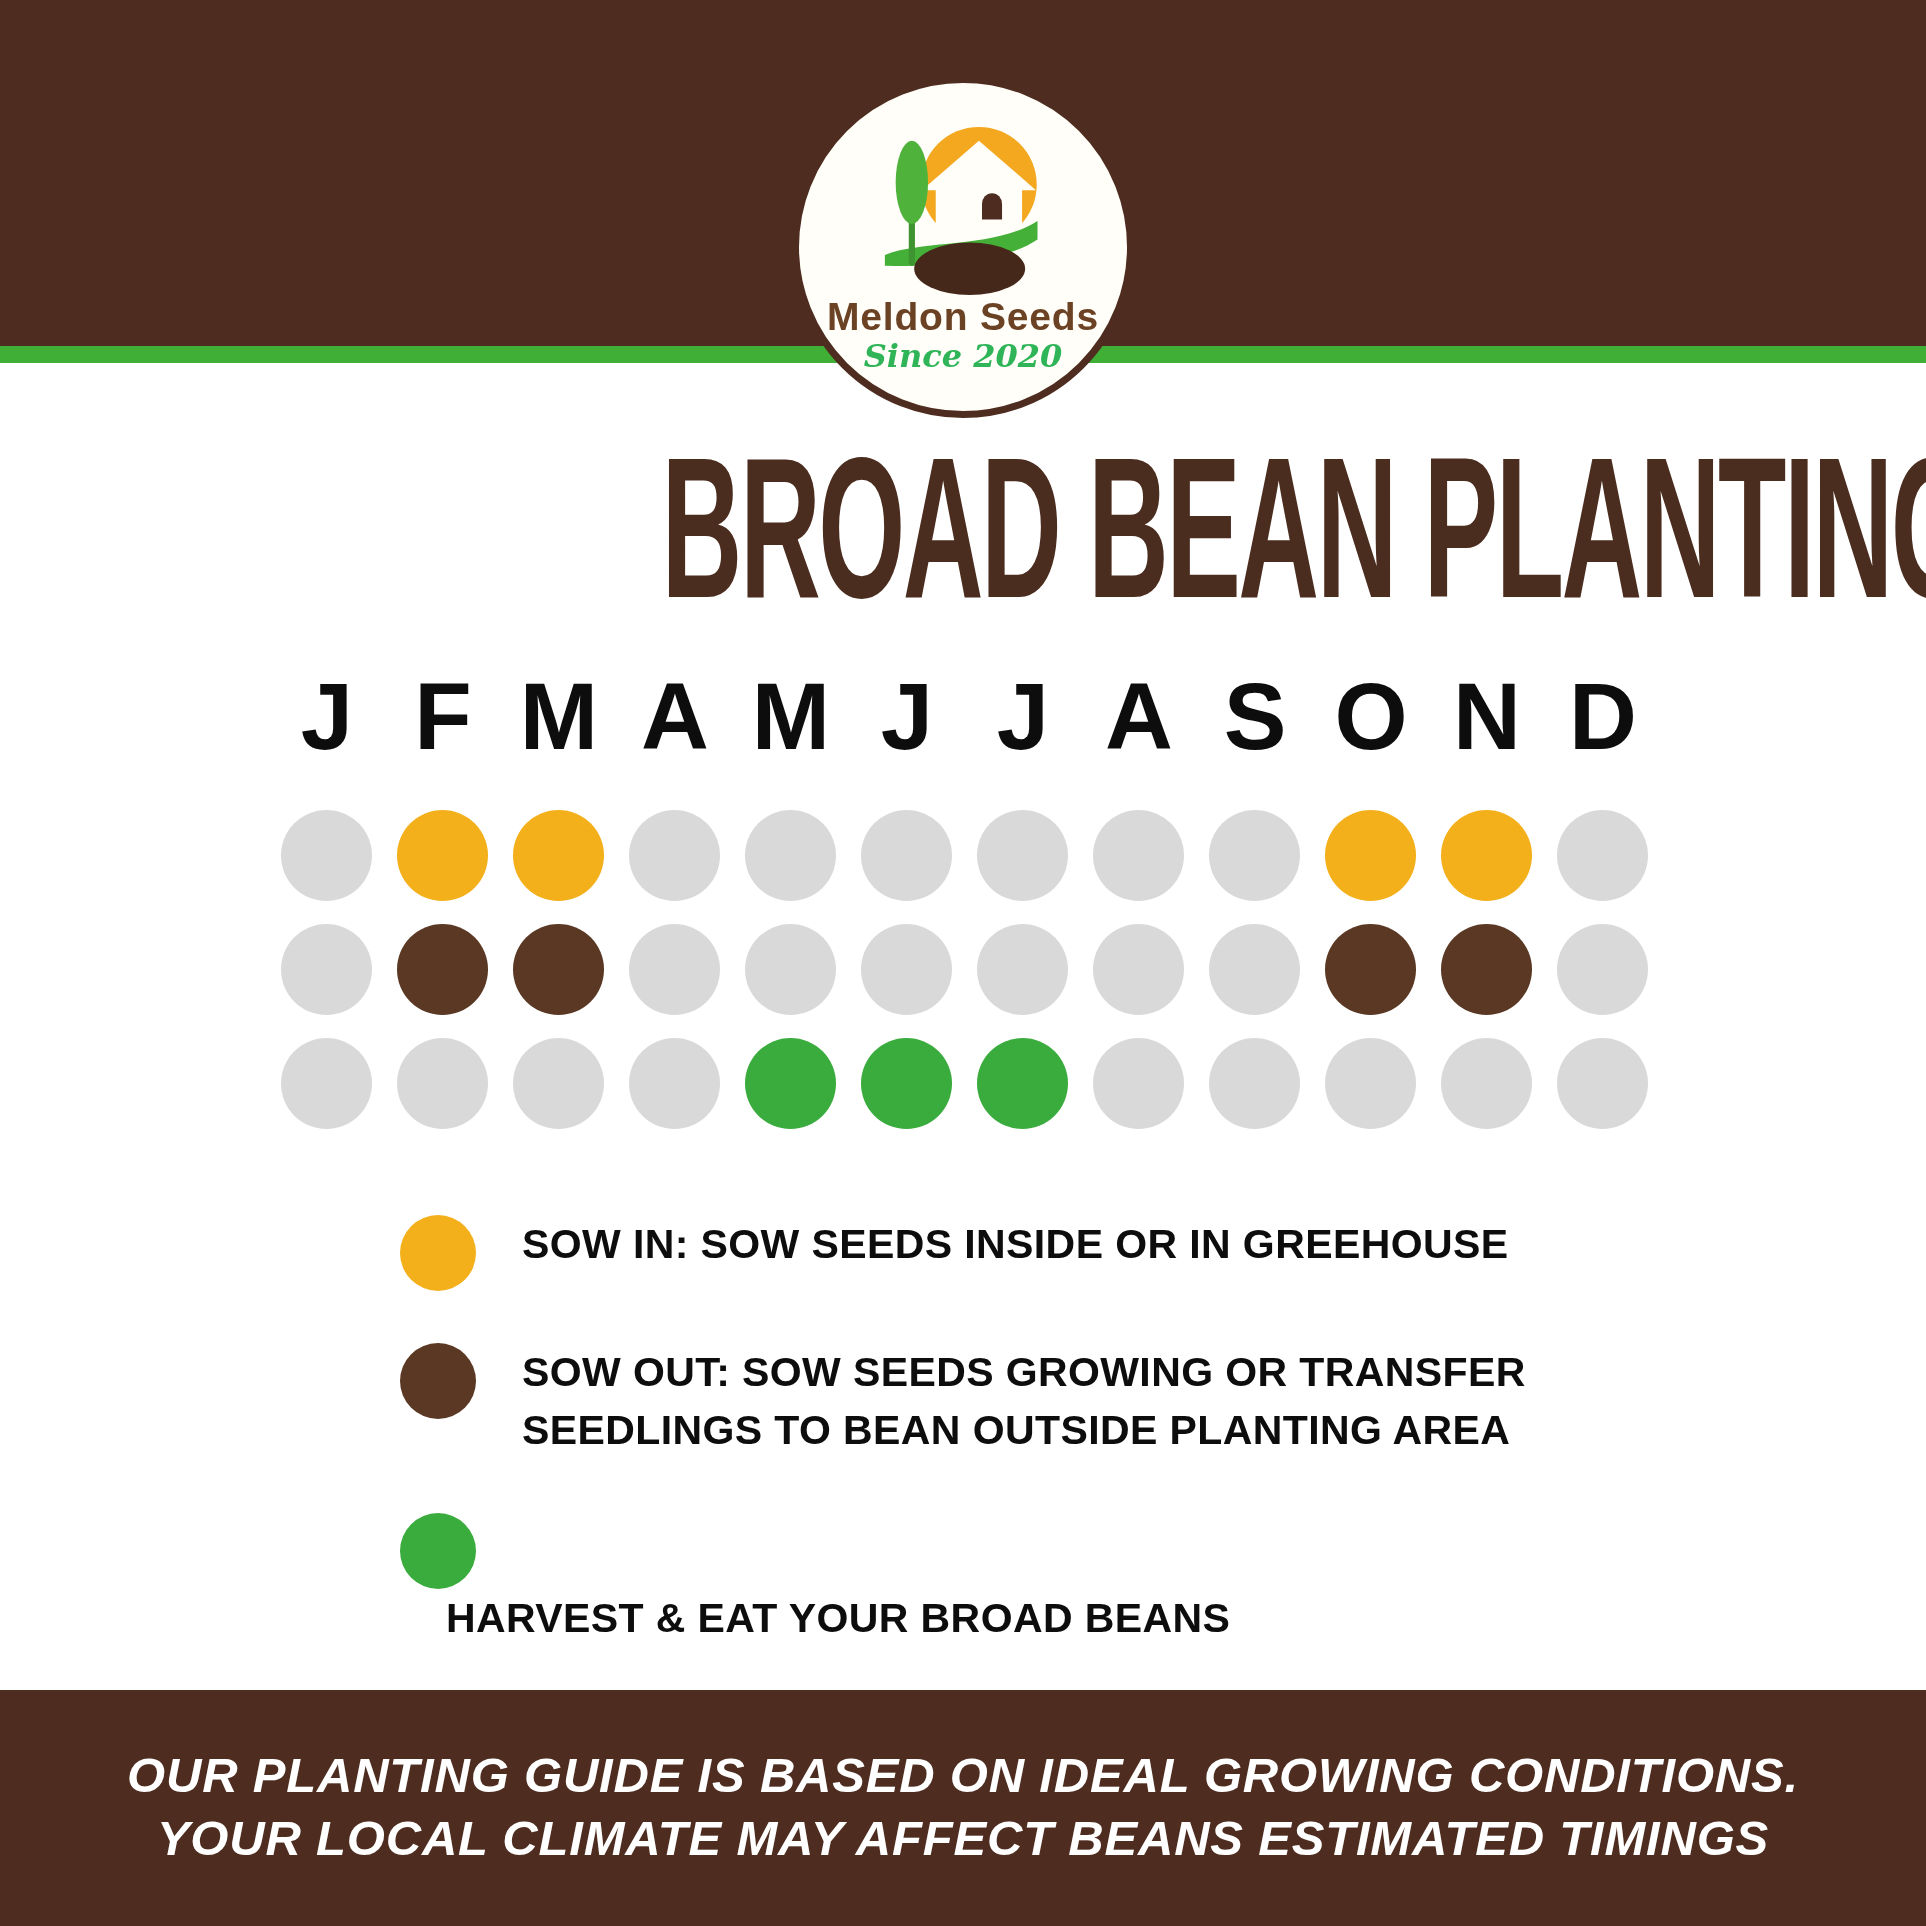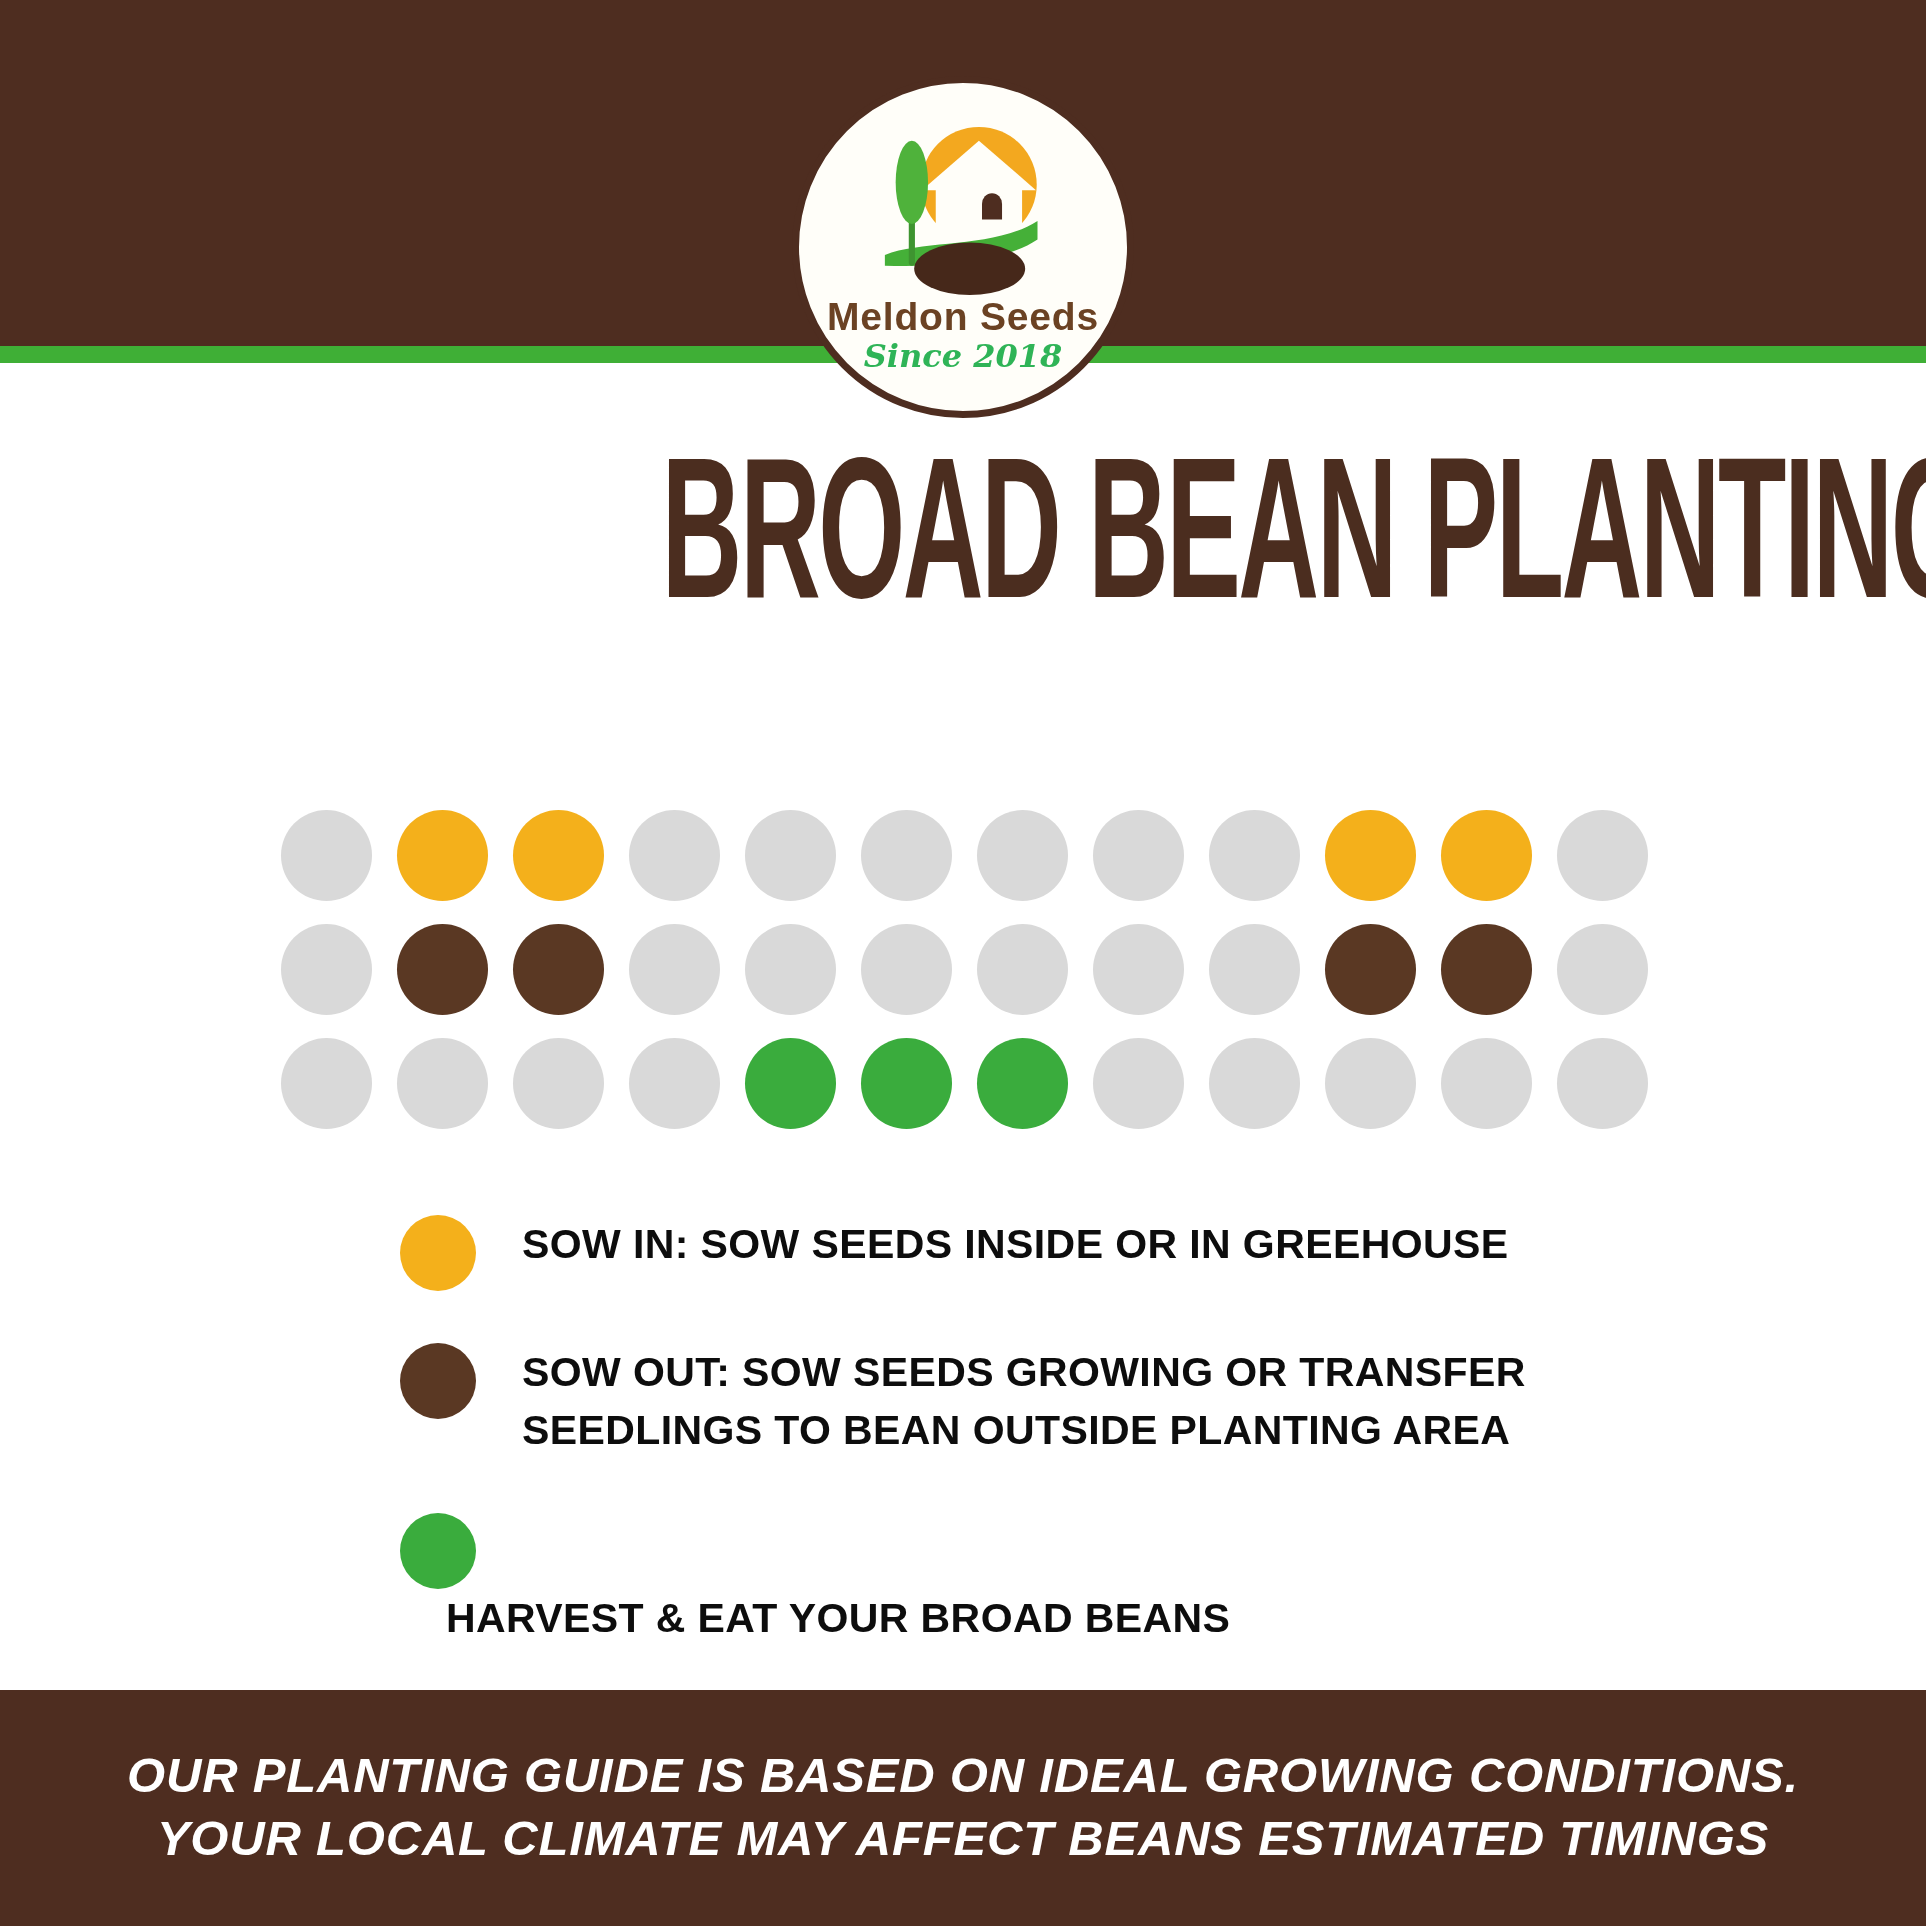--- a/index.html
+++ b/index.html
@@ -64,27 +64,28 @@
         <path d="M144,140 v-20 a13,14 0 0 1 26,0 v20 z" fill="#4E2D20"></path>
       </g>
       <path d="M18,186 C70,166 160,178 216,142 L216,166 C168,198 80,202 18,200 Z" fill="#45B038"></path>
       <ellipse cx="128" cy="204" rx="72" ry="34" fill="#46281A"></ellipse>
       <g>
         <rect x="49" y="130" width="8" height="70" rx="4" fill="#3E9430"></rect>
         <ellipse cx="53" cy="92" rx="21" ry="54" fill="#4FB23B"></ellipse>
       </g>
     </svg>
     <div class="brand-name">Meldon Seeds</div>
-    <div class="brand-tagline">Since 2018</div>
+    <div class="brand-tagline">Since 2020</div>
   </div>
 
   <div class="title">
     <span>BROAD BEAN PLANTING GUIDE</span>
   </div>
 
+  <div class="months-row" id="months-row"><span class="month">J</span><span class="month">F</span><span class="month">M</span><span class="month">A</span><span class="month">M</span><span class="month">J</span><span class="month">J</span><span class="month">A</span><span class="month">S</span><span class="month">O</span><span class="month">N</span><span class="month">D</span></div>
 
   <div class="dots-grid" id="dots-grid">
       <div class="dot" style="background: rgb(217, 217, 217);"></div>
       <div class="dot" style="background: rgb(244, 176, 27);"></div>
       <div class="dot" style="background: rgb(244, 176, 27);"></div>
       <div class="dot" style="background: rgb(217, 217, 217);"></div>
       <div class="dot" style="background: rgb(217, 217, 217);"></div>
       <div class="dot" style="background: rgb(217, 217, 217);"></div>
       <div class="dot" style="background: rgb(217, 217, 217);"></div>
       <div class="dot" style="background: rgb(217, 217, 217);"></div>

